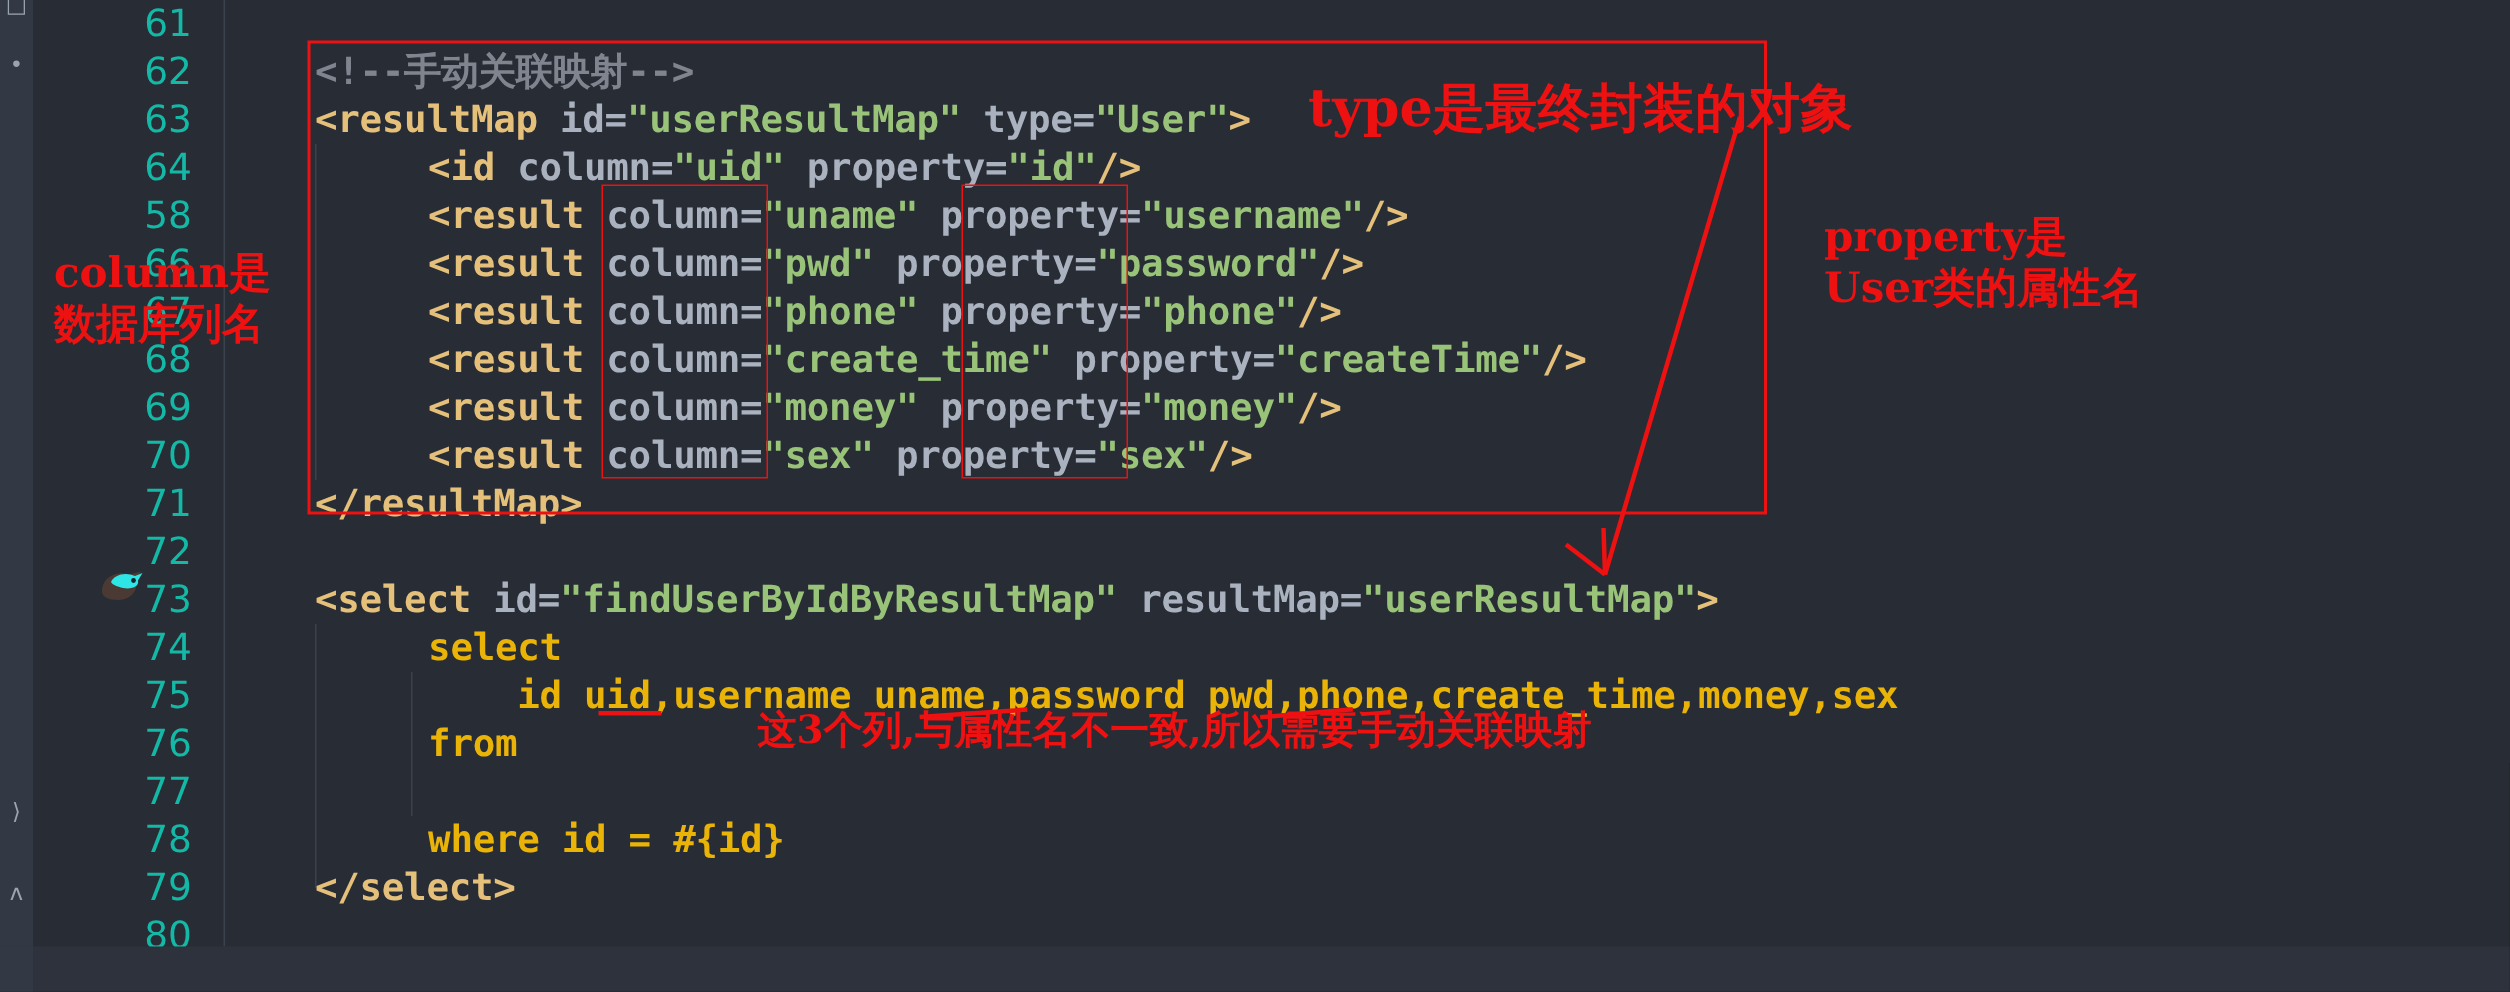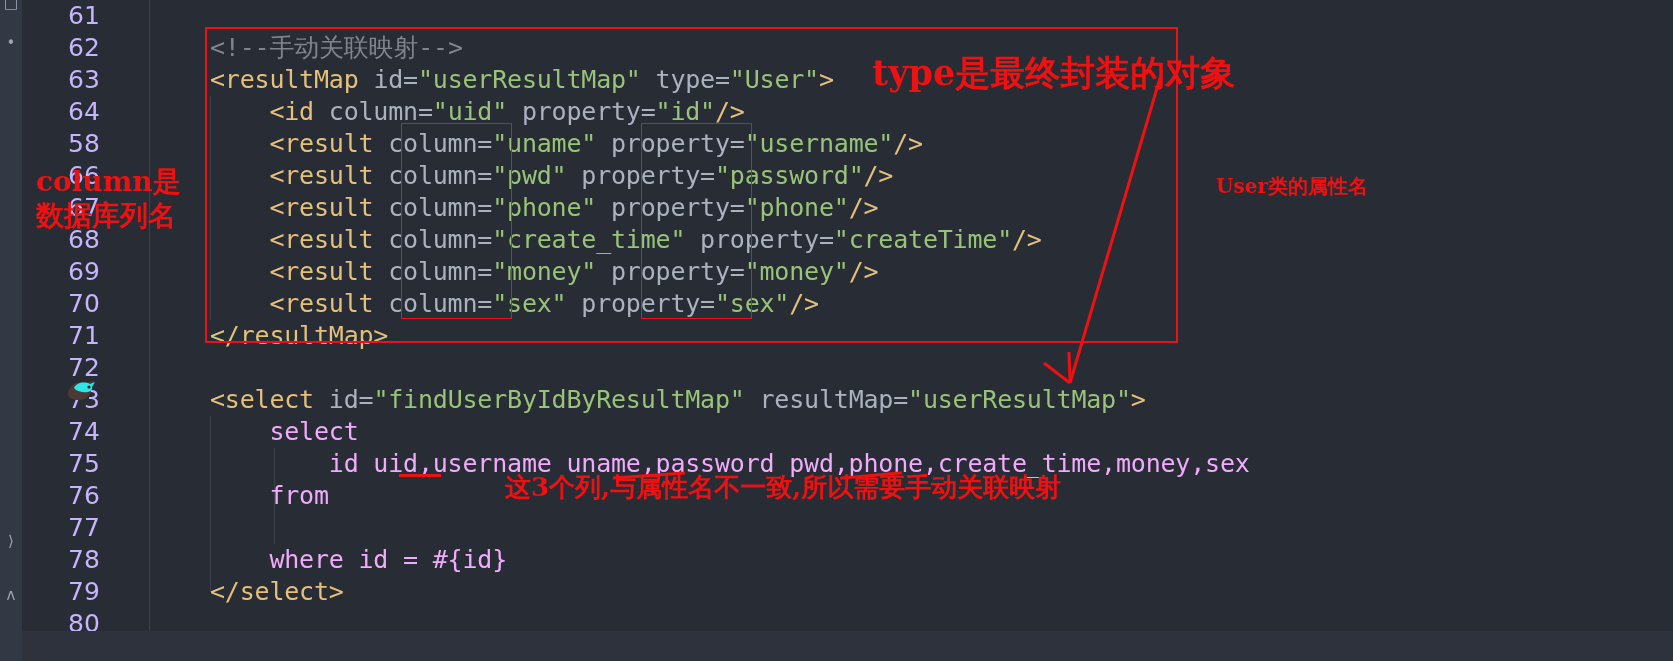--- a/index.html
+++ b/index.html
@@ -52,24 +52,24 @@
     background: #282c34;
   }
   #gutter-sep {
     position: absolute;
     left: 149px; top: 0;
     width: 1px; height: 631px;
     background: #3b414d;
   }
   .linenum {
     position: absolute;
-    right: 22px;
+    right: 8px;
     width: 60px;
-    text-align: left;
-    color: #c4b5fd;
+    text-align: center;
+    color: #14b8a6;
     font-size: 25px;
     font-family: "DejaVu Sans", sans-serif;
     line-height: 32px;
   }
 
   
   #bottom-strip {
     position: absolute;
     left: 0; bottom: 0;
     width: 1673px; height: 30px;
@@ -86,35 +86,35 @@
   #gutter-icon {
     position: absolute;
     left: 64px; top: 376px;
     width: 34px; height: 30px;
   }
 
   
   #code {
     position: absolute;
     left: 150px; top: 0;
-    width: 1523px; height: 631px;
+    width: 1523px; height: 631px; font-weight: bold;
   }
   .cline {
     position: absolute;
     left: 0;
     white-space: pre;
     font-size: 25px;
     line-height: 32px;
     font-family: "DejaVu Sans Mono", "Liberation Mono", monospace;
     letter-spacing: -0.2px;
   }
   .tag      { color: #e5c07b; }
   .attr     { color: #abb2bf; }
   .str      { color: #98c379; }
-  .plain    { color: #f0abfc; }
+  .plain    { color: #eab308; margin-left: 16px; }
   .comment  { color: #7f848e; }
 
   
   .guide {
     position: absolute;
     width: 1px;
     background: #3b414d;
   }
 
   
@@ -238,20 +238,21 @@
     <div class="underline" style="left:840px; top:474px; width:62px; transform:rotate(-5deg);"></div>
 
     <svg class="arrow">
       <line x1="1160" y1="78" x2="1070" y2="383" stroke="#ee1111" stroke-width="3"></line>
       <line x1="1070" y1="383" x2="1044" y2="363" stroke="#ee1111" stroke-width="3"></line>
       <line x1="1070" y1="383" x2="1069" y2="352" stroke="#ee1111" stroke-width="3"></line>
     </svg>
 
     <div class="anno-text" style="left:872px; top:52px; font-size:35px;">type是最终封装的对象</div>
 
-    <div class="anno-text" style="left:1216px; top:175px; font-size:20px;">User类的属性名</div>
+    <div class="anno-text" style="left:1216px; top:141px; font-size:28px;">property是</div>
+    <div class="anno-text" style="left:1216px; top:175px; font-size:28px;">User类的属性名</div>
 
     <div class="anno-text" style="left:36px; top:199px; font-size:28px;">数据库列名</div>
     <div class="anno-text" style="left:36px; top:165px; font-size:28px;">column是</div>
 
     <div class="anno-text" style="left:505px; top:472px; font-size:26px;text-align:right;">这3个列,与属性名不一致,所以需要手动关联映射</div>
   </div>
 </div>
 
 </body></html>

